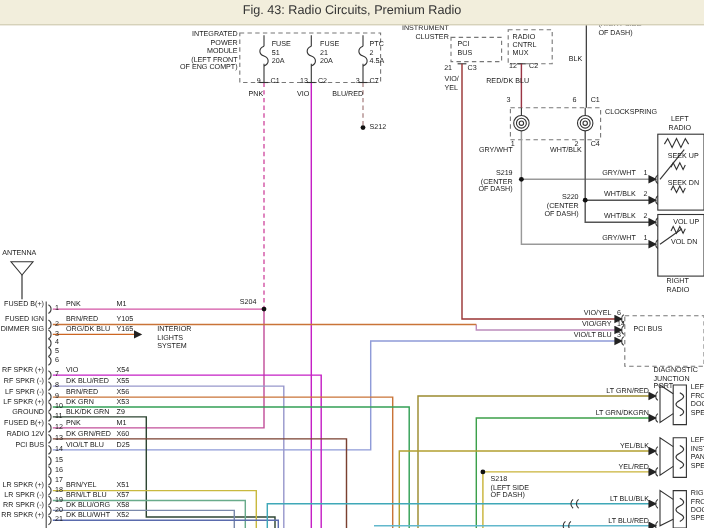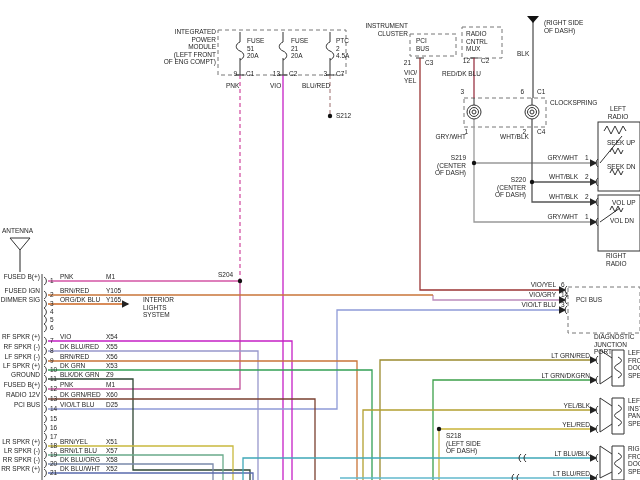--- a/index.html
+++ b/index.html
@@ -11,20 +11,23 @@
   #diagram-svg{position:absolute;left:0;top:0;z-index:1;}
   .lbl{position:absolute;z-index:3;font-size:6.5px;line-height:7.5px;color:#1d1d1d;
        white-space:pre-line;letter-spacing:0px;}
   .lbl.r{transform:translateX(-100%);text-align:right;}
   .lbl.c{transform:translateX(-50%);text-align:center;}
 </style>
 </head>
 <body>
 
 <div id="stage">
+  <div id="titlebar">
+    <span>Fig. 43: Radio Circuits, Premium Radio</span>
+  </div>
   <svg id="diagram-svg" width="640" height="480" viewBox="0 0 640 480">
     <defs>
       <marker id="ah" markerWidth="7" markerHeight="7" refX="5" refY="3" orient="auto">
         <path d="M0,0 L6,3 L0,6 z" fill="#222"></path>
       </marker>
     </defs>
   <rect x="218" y="30" width="128" height="45" fill="none" stroke="#777" stroke-width="1" stroke-dasharray="4,3"></rect>
       <rect x="410" y="34" width="46" height="22" fill="none" stroke="#777" stroke-width="1" stroke-dasharray="4,3"></rect>
       <rect x="462" y="27" width="40" height="31" fill="none" stroke="#777" stroke-width="1" stroke-dasharray="4,3"></rect>
       <rect x="464" y="98" width="82" height="29" fill="none" stroke="#777" stroke-width="1" stroke-dasharray="4,3"></rect>

